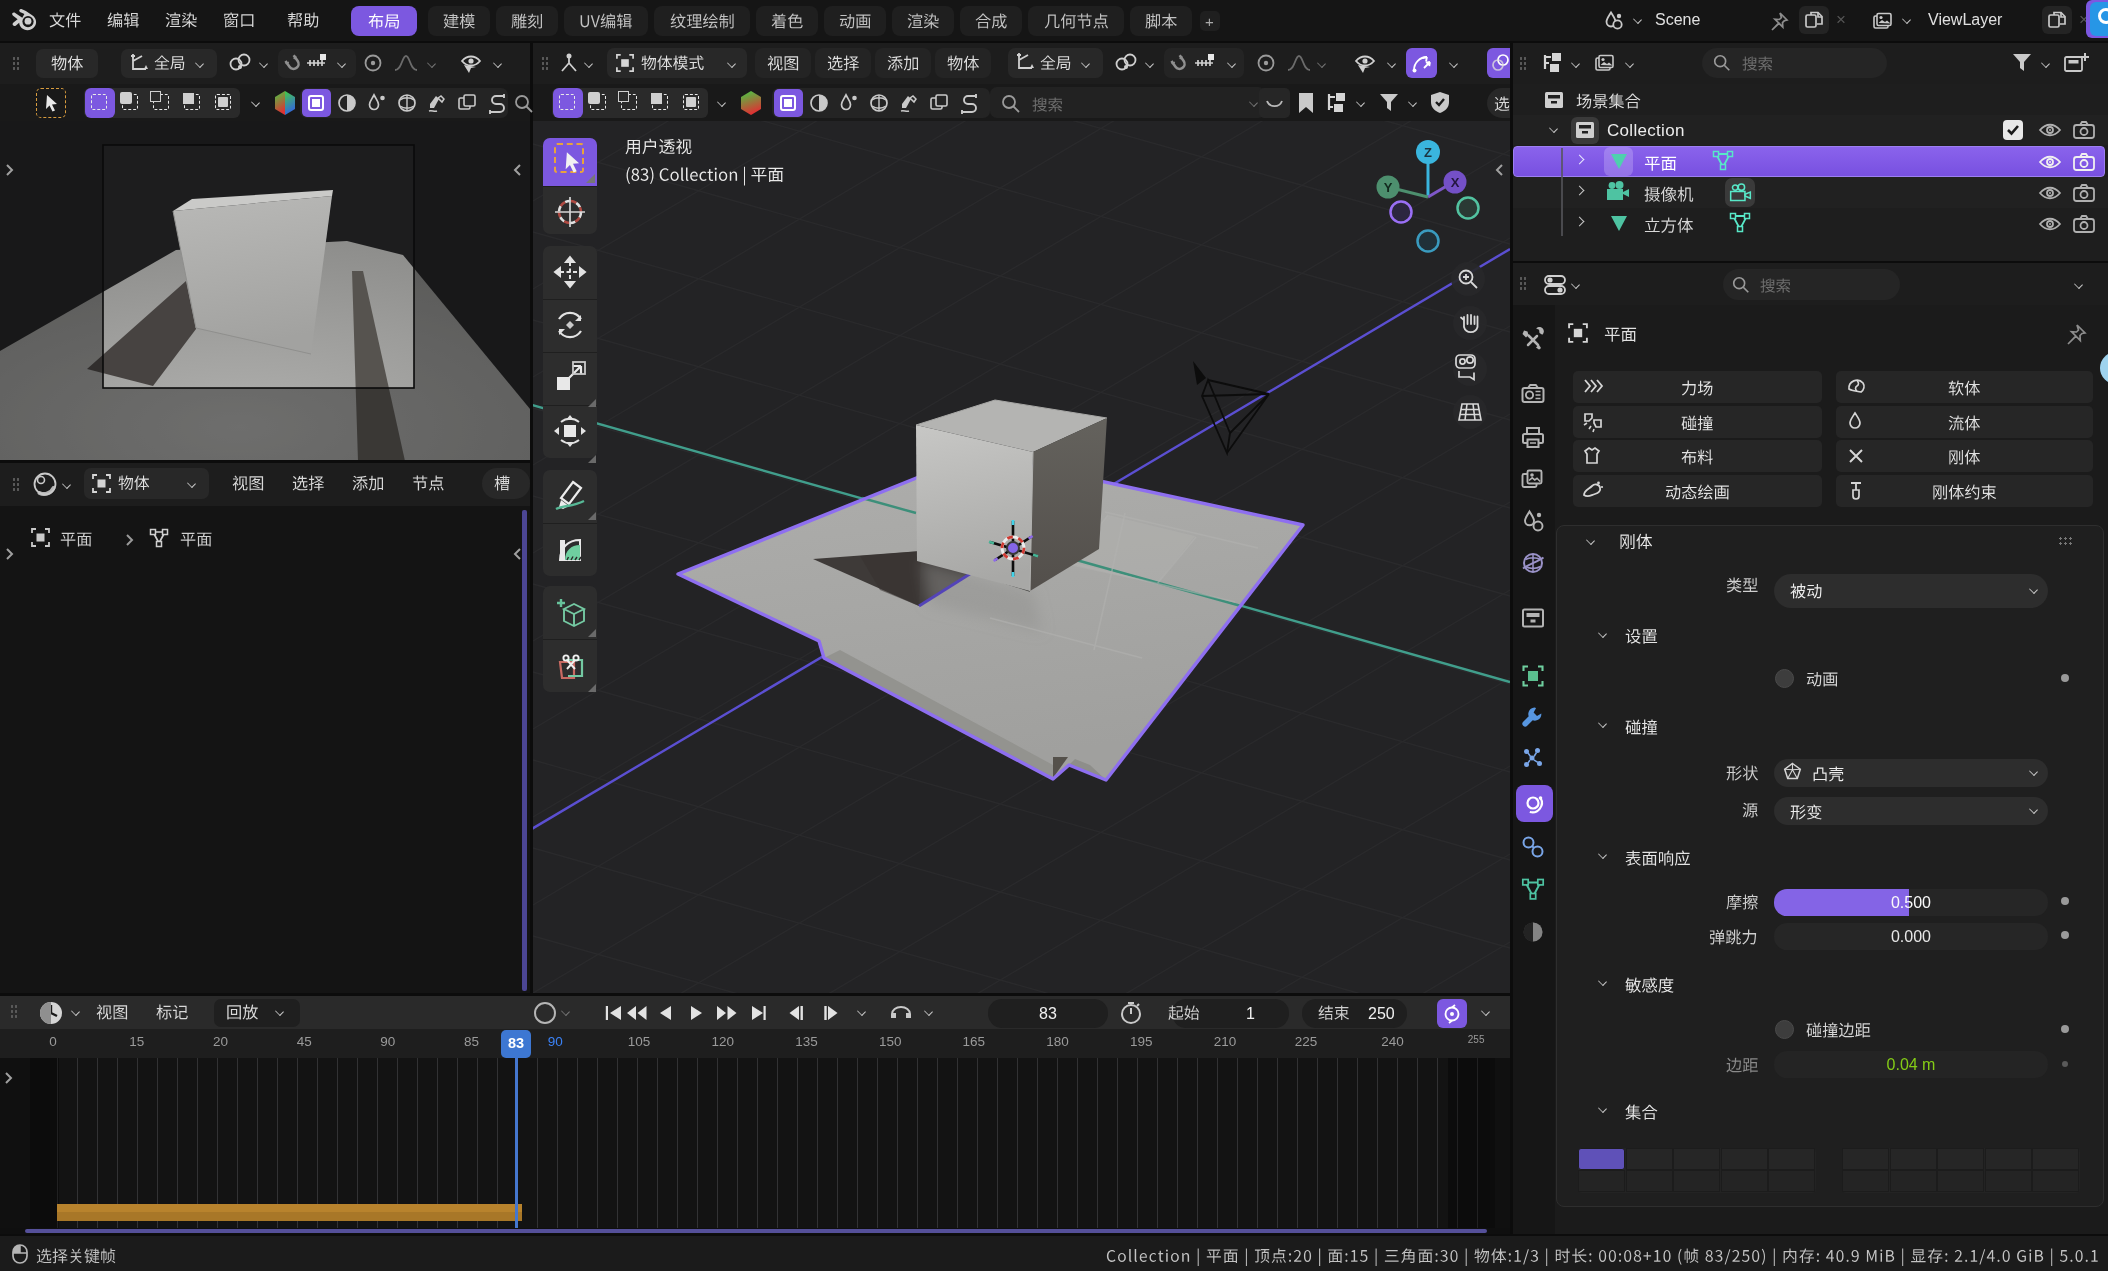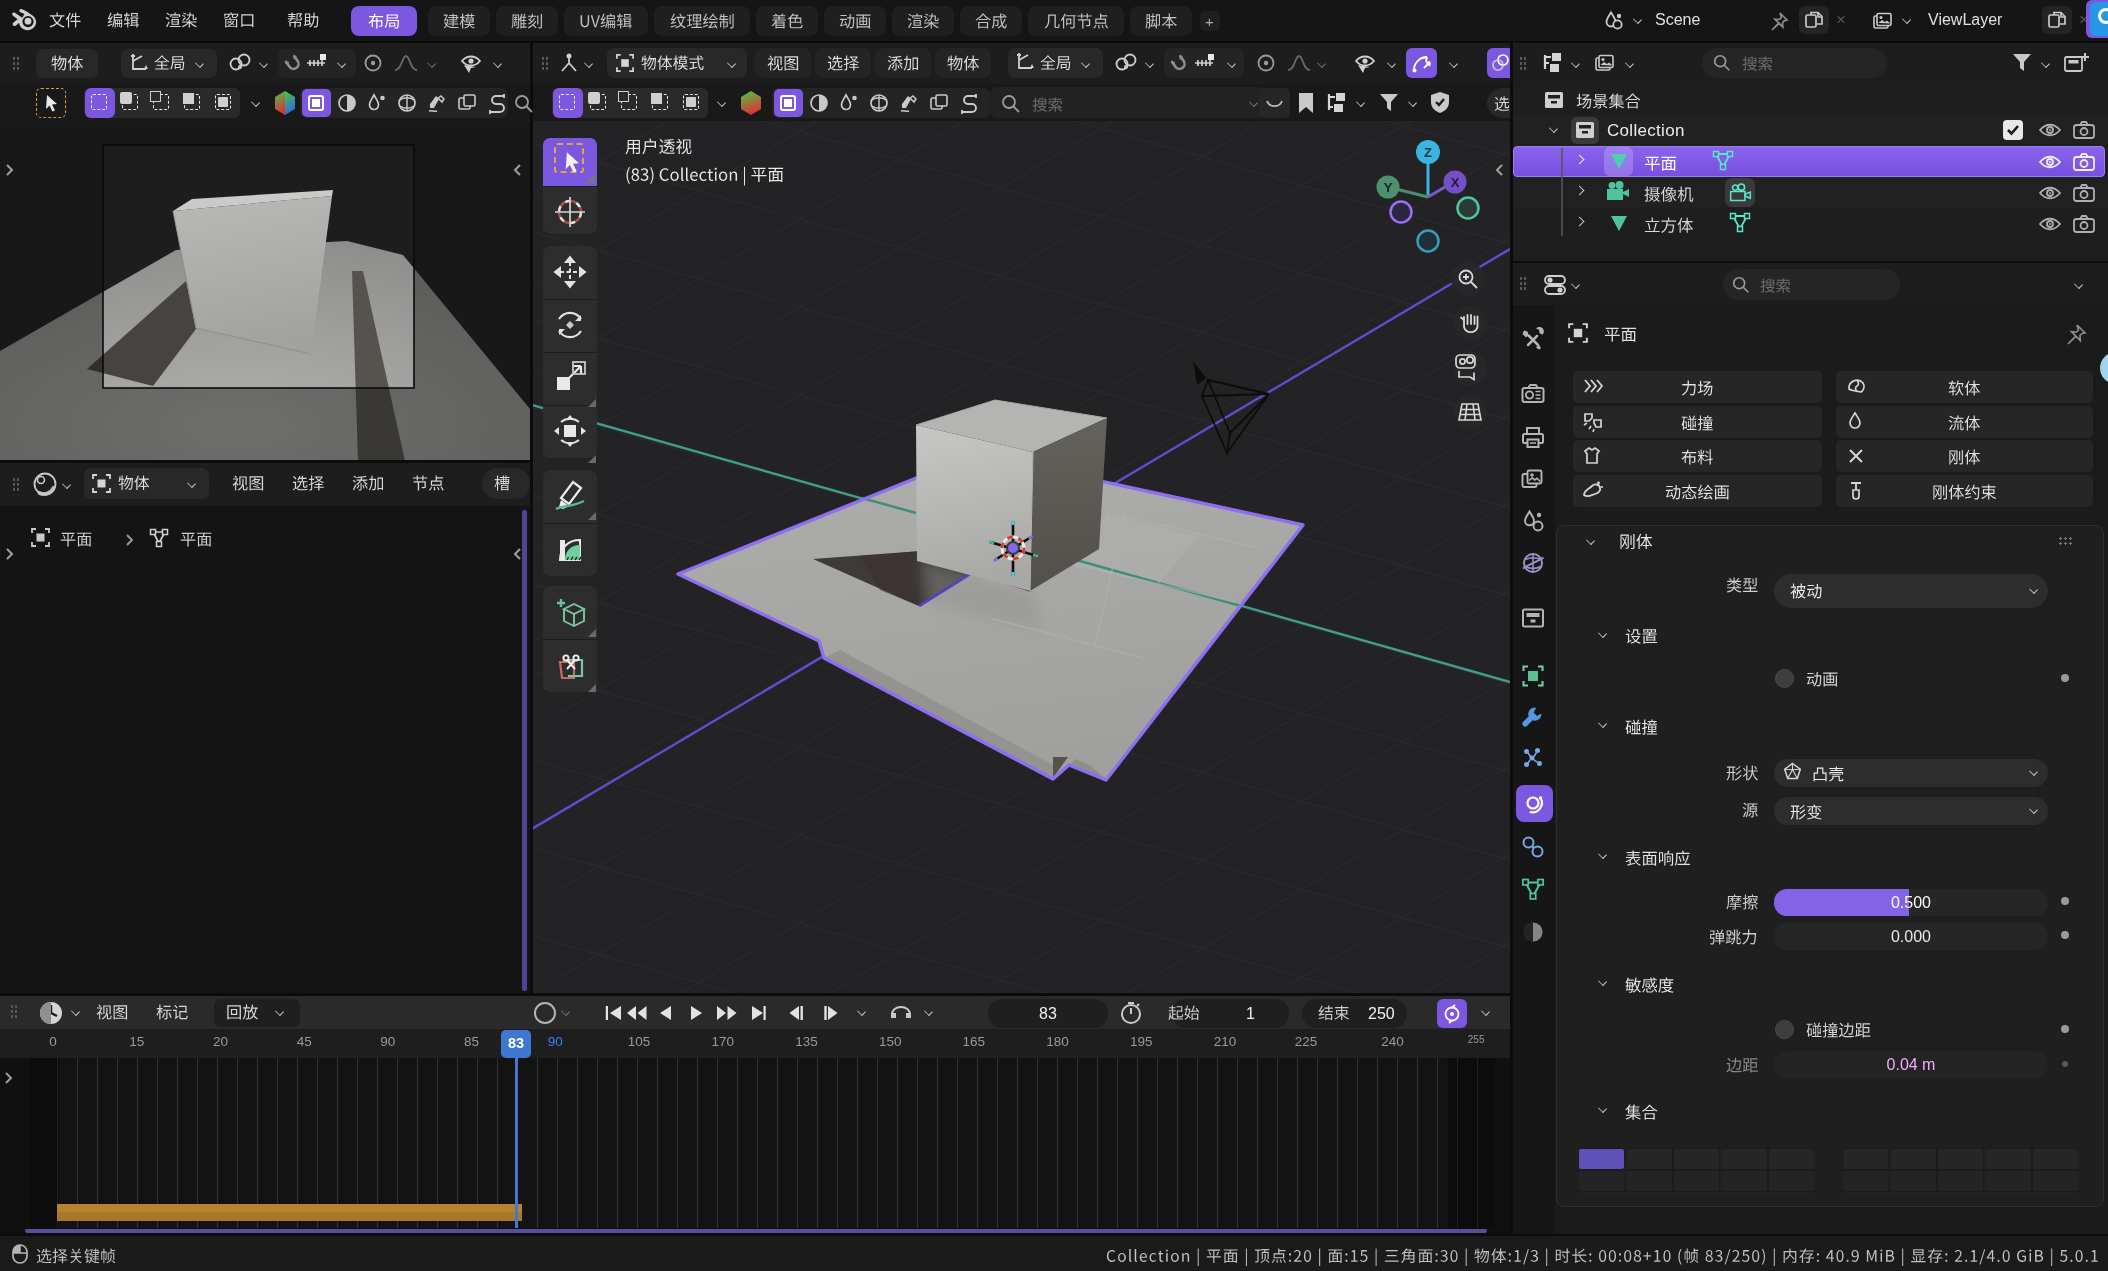--- a/index.html
+++ b/index.html
@@ -817,21 +817,21 @@
   </svg>
 <div class="ch" style="left:1482px;top:1008px"></div>
 <div class="abs t" style="left:39.0px;top:1034px;width:28px;text-align:center;color:#9a9a9a;font-size:13.5px">0</div>
 <div class="abs t" style="left:122.715px;top:1034px;width:28px;text-align:center;color:#9a9a9a;font-size:13.5px">15</div>
 <div class="abs t" style="left:206.43px;top:1034px;width:28px;text-align:center;color:#9a9a9a;font-size:13.5px">20</div>
 <div class="abs t" style="left:290.145px;top:1034px;width:28px;text-align:center;color:#9a9a9a;font-size:13.5px">45</div>
 <div class="abs t" style="left:373.86px;top:1034px;width:28px;text-align:center;color:#9a9a9a;font-size:13.5px">90</div>
 <div class="abs t" style="left:457.57500000000005px;top:1034px;width:28px;text-align:center;color:#9a9a9a;font-size:13.5px">85</div>
 <div class="abs t" style="left:541.29px;top:1034px;width:28px;text-align:center;color:#3b82f6;font-size:13.5px">90</div>
 <div class="abs t" style="left:625.005px;top:1034px;width:28px;text-align:center;color:#9a9a9a;font-size:13.5px">105</div>
-<div class="abs t" style="left:708.72px;top:1034px;width:28px;text-align:center;color:#9a9a9a;font-size:13.5px">170</div>
+<div class="abs t" style="left:708.72px;top:1034px;width:28px;text-align:center;color:#9a9a9a;font-size:13.5px">120</div>
 <div class="abs t" style="left:792.4350000000001px;top:1034px;width:28px;text-align:center;color:#9a9a9a;font-size:13.5px">135</div>
 <div class="abs t" style="left:876.1500000000001px;top:1034px;width:28px;text-align:center;color:#9a9a9a;font-size:13.5px">150</div>
 <div class="abs t" style="left:959.8650000000001px;top:1034px;width:28px;text-align:center;color:#9a9a9a;font-size:13.5px">165</div>
 <div class="abs t" style="left:1043.58px;top:1034px;width:28px;text-align:center;color:#9a9a9a;font-size:13.5px">180</div>
 <div class="abs t" style="left:1127.295px;top:1034px;width:28px;text-align:center;color:#9a9a9a;font-size:13.5px">195</div>
 <div class="abs t" style="left:1211.01px;top:1034px;width:28px;text-align:center;color:#9a9a9a;font-size:13.5px">210</div>
 <div class="abs t" style="left:1294.7250000000001px;top:1034px;width:28px;text-align:left;color:#9a9a9a;font-size:13.5px">225</div>
 <div class="abs t" style="left:1378.44px;top:1034px;width:28px;text-align:center;color:#9a9a9a;font-size:13.5px">240</div>
 <div class="abs t" style="left:1462.1550000000002px;top:1034px;width:28px;text-align:center;color:#9a9a9a;font-size:10px">255</div>
 <div class="abs" style="left:0;top:1058px;width:1510px;height:170px;background:#131313"></div>
@@ -1306,21 +1306,21 @@
   </svg>
 <div class="abs" style="left:1775px;top:1020px;width:19px;height:19px;border-radius:50%;background:#3d3d3d;border:1px solid #4a4a4a"></div>
 <svg class="abs " style="left:1806.0px;top:1018.8px;" width="66.8" height="22.0" viewBox="0 -17.2 66.8 22.0">
     <path fill="#d6d6d6" d="M7.9 -13.3C8.3 -12.4 8.8 -11.2 8.9 -10.5L9.9 -10.8C9.8 -11.6 9.3 -12.7 8.8 -13.6ZM12.9 -13.6C12.6 -12.8 12.1 -11.6 11.7 -10.8L12.7 -10.5C13.1 -11.2 13.6 -12.3 14.1 -13.2ZM0.7 -12.5V-11.4H2.6C2.3 -8.6 1.6 -6.0 0.5 -4.3C0.7 -4.0 1.1 -3.5 1.2 -3.2C1.4 -3.6 1.7 -4.0 1.9 -4.5V0.6H2.9V-0.8H5.8V-7.7H3.0C3.3 -8.9 3.6 -10.1 3.8 -11.4H6.4V-12.5ZM2.9 -6.6H4.8V-1.9H2.9ZM13.8 -8.3V-4.0H12.4V-9.4H15.3V-10.4H6.5V-9.4H9.2V-4.0H7.9V-8.3H7.0V-1.9H7.9V-3.0H9.2V-0.3H6.0V0.7H15.6V-0.3H12.4V-3.0H13.8V-2.0H14.8V-8.3ZM10.2 -9.4H11.5V-0.3H10.2Z M23.8 -11.2C24.1 -10.7 24.3 -10.1 24.4 -9.6H21.9V-8.6H31.6V-9.6H29.0C29.3 -10.1 29.6 -10.7 29.8 -11.3L29.4 -11.4H31.2V-12.3H27.3V-13.6H26.1V-12.3H22.3V-11.4H24.7ZM24.9 -11.4H28.6C28.5 -10.8 28.2 -10.1 27.9 -9.6H25.3L25.5 -9.7C25.4 -10.1 25.2 -10.8 24.9 -11.4ZM23.8 -5.2H26.1V-4.1H23.8ZM27.3 -5.2H29.8V-4.1H27.3ZM23.8 -7.0H26.1V-5.9H23.8ZM27.3 -7.0H29.8V-5.9H27.3ZM21.5 0.0V1.0H31.8V0.0H27.3V-1.3H31.1V-2.3H27.3V-3.3H30.9V-7.8H22.7V-3.3H26.1V-2.3H22.3V-1.3H26.1V0.0ZM18.9 -13.6V-10.3H16.9V-9.2H18.9V-5.9L16.7 -5.2L17.0 -4.0L18.9 -4.7V-0.1C18.9 0.1 18.8 0.2 18.6 0.2C18.4 0.2 17.8 0.2 17.1 0.2C17.3 0.5 17.4 1.0 17.4 1.3C18.5 1.3 19.1 1.3 19.5 1.1C19.9 0.9 20.0 0.6 20.0 -0.1V-5.0L21.8 -5.6L21.6 -6.7L20.0 -6.2V-9.2H21.8V-10.3H20.0V-13.6Z M33.7 -12.7C34.6 -11.9 35.7 -10.7 36.2 -9.9L37.2 -10.7C36.7 -11.4 35.6 -12.6 34.7 -13.4ZM41.4 -13.4C41.3 -12.5 41.3 -11.6 41.3 -10.7H37.9V-9.5H41.2C40.9 -6.4 40.1 -3.8 37.5 -2.3C37.8 -2.1 38.2 -1.7 38.3 -1.4C41.2 -3.2 42.1 -6.1 42.5 -9.5H46.1C45.8 -5.0 45.6 -3.2 45.2 -2.8C45.1 -2.6 44.9 -2.6 44.6 -2.6C44.2 -2.6 43.3 -2.6 42.3 -2.7C42.6 -2.3 42.7 -1.8 42.8 -1.4C43.6 -1.4 44.6 -1.3 45.1 -1.4C45.6 -1.4 46.0 -1.6 46.3 -2.0C46.9 -2.7 47.1 -4.6 47.3 -10.1C47.3 -10.3 47.3 -10.7 47.3 -10.7H42.5C42.6 -11.6 42.6 -12.5 42.6 -13.4ZM36.4 -8.1H33.1V-6.9H35.2V-1.9C34.5 -1.6 33.7 -0.8 32.8 0.1L33.7 1.3C34.5 0.2 35.3 -0.8 35.8 -0.8C36.1 -0.8 36.7 -0.3 37.4 0.2C38.5 0.9 39.9 1.1 42.0 1.1C43.6 1.1 46.6 1.0 47.8 0.9C47.8 0.6 48.0 -0.1 48.2 -0.4C46.5 -0.2 44.1 -0.1 42.1 -0.1C40.2 -0.1 38.7 -0.2 37.7 -0.9C37.1 -1.3 36.7 -1.6 36.4 -1.8Z M51.1 -11.9H54.3V-9.0H51.1ZM56.6 -13.0V1.3H57.8V0.5H64.2V-0.6H57.8V-3.4H63.3V-9.1H57.8V-11.8H64.0V-13.0ZM57.8 -8.0H62.1V-4.5H57.8ZM49.2 -0.7 49.4 0.5C51.2 0.1 53.7 -0.5 56.0 -1.1L55.9 -2.2L53.4 -1.6V-4.5H55.8V-5.6H53.4V-7.9H55.4V-12.9H50.0V-7.9H52.3V-1.4L51.1 -1.1V-6.4H50.0V-0.9Z"></path>
   </svg>
 <div class="abs" style="left:2061px;top:1025px;width:8px;height:8px;border-radius:50%;background:#9a9a9a"></div>
 <svg class="abs " style="left:1725.6px;top:1053.8px;" width="34.4" height="22.0" viewBox="0 -17.2 34.4 22.0">
     <path fill="#8a8a8a" d="M1.3 -12.7C2.2 -11.9 3.3 -10.7 3.8 -9.9L4.8 -10.7C4.3 -11.4 3.2 -12.6 2.3 -13.4ZM9.0 -13.4C8.9 -12.5 8.9 -11.6 8.9 -10.7H5.5V-9.5H8.8C8.5 -6.4 7.7 -3.8 5.1 -2.3C5.4 -2.1 5.8 -1.7 5.9 -1.4C8.8 -3.2 9.7 -6.1 10.1 -9.5H13.7C13.4 -5.0 13.2 -3.2 12.8 -2.8C12.7 -2.6 12.5 -2.6 12.2 -2.6C11.8 -2.6 10.9 -2.6 9.9 -2.7C10.2 -2.3 10.3 -1.8 10.4 -1.4C11.2 -1.4 12.2 -1.3 12.7 -1.4C13.2 -1.4 13.6 -1.6 13.9 -2.0C14.5 -2.7 14.7 -4.6 14.9 -10.1C14.9 -10.3 14.9 -10.7 14.9 -10.7H10.1C10.2 -11.6 10.2 -12.5 10.2 -13.4ZM4.0 -8.1H0.7V-6.9H2.8V-1.9C2.1 -1.6 1.3 -0.8 0.4 0.1L1.3 1.3C2.1 0.2 2.9 -0.8 3.4 -0.8C3.7 -0.8 4.3 -0.3 5.0 0.2C6.1 0.9 7.5 1.1 9.6 1.1C11.2 1.1 14.2 1.0 15.4 0.9C15.4 0.6 15.6 -0.1 15.8 -0.4C14.1 -0.2 11.7 -0.1 9.7 -0.1C7.8 -0.1 6.3 -0.2 5.3 -0.9C4.7 -1.3 4.3 -1.6 4.0 -1.8Z M18.7 -11.9H21.9V-9.0H18.7ZM24.2 -13.0V1.3H25.4V0.5H31.8V-0.6H25.4V-3.4H30.9V-9.1H25.4V-11.8H31.6V-13.0ZM25.4 -8.0H29.7V-4.5H25.4ZM16.8 -0.7 17.0 0.5C18.8 0.1 21.3 -0.5 23.6 -1.1L23.5 -2.2L21.0 -1.6V-4.5H23.4V-5.6H21.0V-7.9H23.0V-12.9H17.6V-7.9H19.9V-1.4L18.7 -1.1V-6.4H17.6V-0.9Z"></path>
   </svg>
 <div class="abs" style="left:1774px;top:1051px;width:274px;height:27px;background:#242424;border-radius:13px"></div>
-<div class="abs t" style="left:1774px;top:1056px;width:274px;text-align:center;color:#f0abfc;font-size:16px">0.04 m</div>
+<div class="abs t" style="left:1774px;top:1056px;width:274px;text-align:center;color:#84cc16;font-size:16px">0.04 m</div>
 <div class="abs" style="left:2062px;top:1061px;width:6px;height:6px;border-radius:50%;background:#5a5a5a"></div>
 <div class="ch" style="left:1599px;top:1105px"></div>
 <svg class="abs " style="left:1625.0px;top:1100.6px;" width="34.8" height="22.3" viewBox="0 -17.4 34.8 22.3">
     <path fill="#e4e4e4" d="M4.3 -13.8C3.6 -12.3 2.3 -10.4 0.4 -9.0C0.7 -8.8 1.1 -8.4 1.3 -8.1C1.9 -8.6 2.4 -9.1 2.9 -9.6V-4.8H7.5V-3.7H0.9V-2.7H6.5C4.9 -1.5 2.5 -0.4 0.5 0.1C0.8 0.4 1.1 0.8 1.3 1.1C3.4 0.5 5.9 -0.8 7.5 -2.2V1.3H8.8V-2.3C10.4 -0.9 12.9 0.4 15.1 1.0C15.3 0.7 15.6 0.2 15.9 -0.0C13.8 -0.5 11.4 -1.5 9.9 -2.7H15.5V-3.7H8.8V-4.8H15.1V-5.7H9.1V-6.9H13.8V-7.8H9.1V-8.9H13.8V-9.7H9.1V-10.8H14.4V-11.8H9.0C9.4 -12.4 9.7 -13.0 10.0 -13.6L8.6 -13.8C8.4 -13.2 8.1 -12.5 7.8 -11.8H4.6C5.0 -12.4 5.3 -13.0 5.6 -13.6ZM7.9 -8.9V-7.8H4.0V-8.9ZM7.9 -9.7H4.0V-10.8H7.9ZM7.9 -6.9V-5.7H4.0V-6.9Z M20.5 -8.4V-7.3H28.7V-8.4ZM24.6 -12.5C26.1 -10.4 29.0 -8.1 31.6 -6.8C31.8 -7.1 32.1 -7.5 32.4 -7.9C29.8 -9.0 26.9 -11.3 25.1 -13.7H23.9C22.6 -11.6 19.8 -9.1 17.0 -7.6C17.2 -7.4 17.6 -7.0 17.7 -6.7C20.5 -8.2 23.2 -10.5 24.6 -12.5ZM19.6 -5.2V1.3H20.8V0.6H28.4V1.3H29.7V-5.2ZM20.8 -0.5V-4.1H28.4V-0.5Z"></path>
   </svg>
 <div class="abs" style="left:1578px;top:1148px;width:238px;height:45px;background:#232323;border-radius:4px"></div>
 <div class="abs" style="left:1578px;top:1148px;width:47px;height:22px;background:#5f51b8;border:1px solid #1c1c1c;border-radius:3px"></div>
 <div class="abs" style="left:1626px;top:1148px;width:47px;height:22px;background:#262626;border:1px solid #1c1c1c;"></div>
 <div class="abs" style="left:1673px;top:1148px;width:47px;height:22px;background:#262626;border:1px solid #1c1c1c;"></div>
 <div class="abs" style="left:1721px;top:1148px;width:47px;height:22px;background:#262626;border:1px solid #1c1c1c;"></div>

